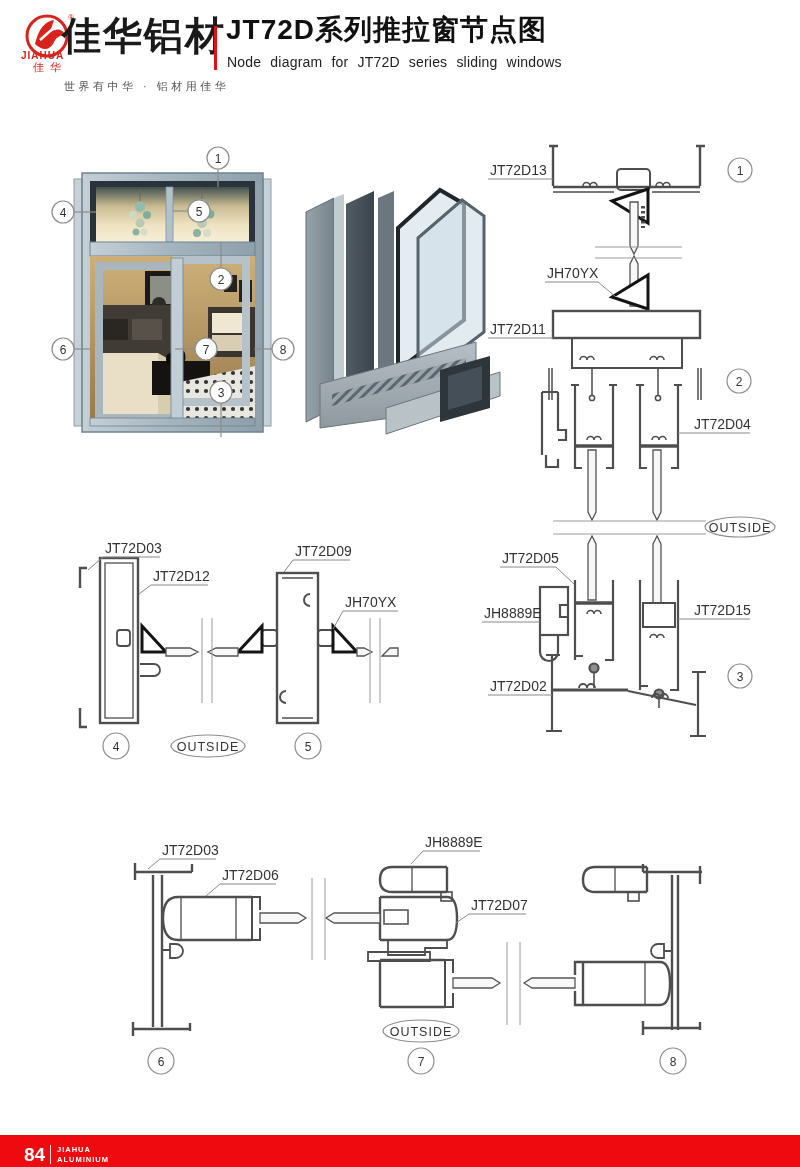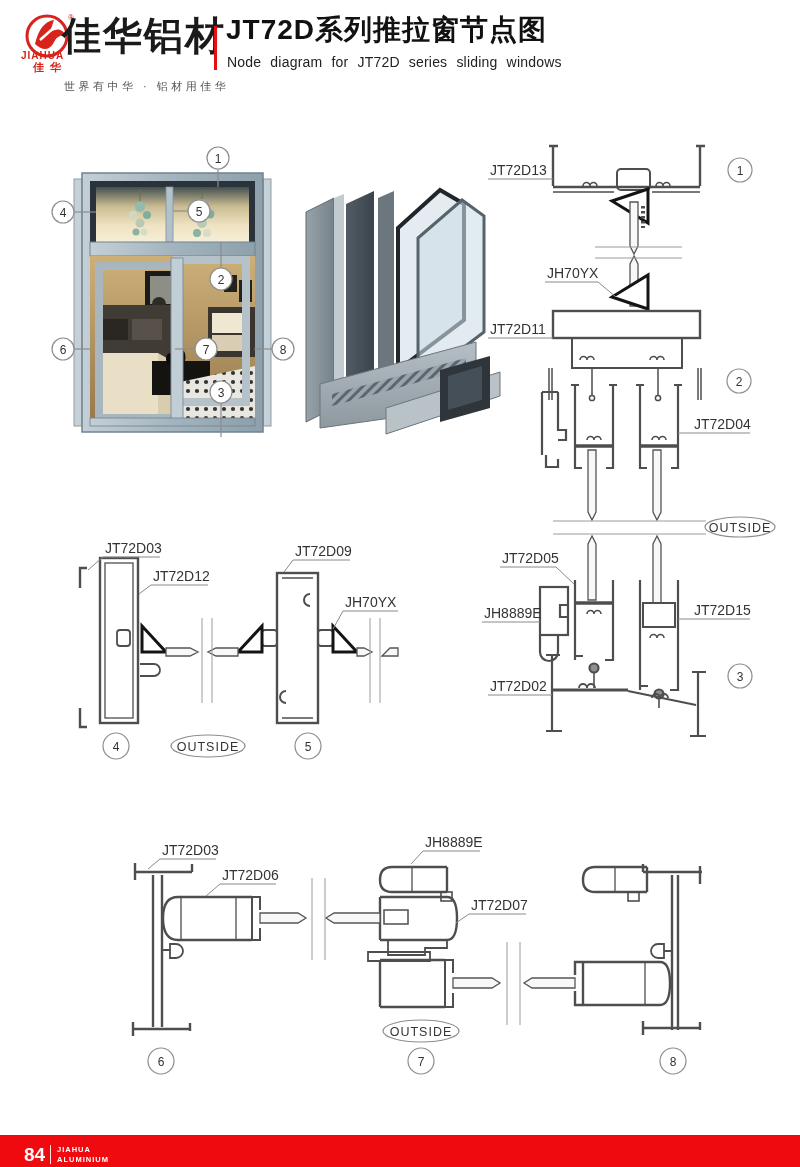--- a/index.html
+++ b/index.html
@@ -3,21 +3,21 @@
 <meta charset="utf-8">
 <style>
   html,body{margin:0;padding:0;background:#e9e9e9;}
   .page{position:relative;width:800px;height:1167px;background:#ffffff;overflow:hidden;
         font-family:"Liberation Sans","DejaVu Sans",sans-serif;}
   
   .hdr{position:absolute;left:0;top:0;width:800px;height:95px;}
   .logo-wrap{position:absolute;left:20px;top:10px;width:58px;height:62px;}
   .brand-en{position:absolute;left:21px;top:50px;color:#d8231c;font-weight:bold;
             font-size:10px;letter-spacing:1px;}
-  .brand-cn{position:absolute;left:33px;top:60px;color:#d8231c;font-weight:bold;
+  .brand-cn{position:absolute;left:33px;top:60px;color:#d8231c;font-weight:normal;
             font-size:11px;letter-spacing:6px;}
   .company{position:absolute;left:62px;top:16px;color:#1a1a1a;font-size:39px;
            font-weight:bold;letter-spacing:2px;line-height:1;}
   .tagline{position:absolute;left:64px;top:61px;color:#555;font-size:11px;
            letter-spacing:3.5px;margin-top:18px;}
   .red-divider{position:absolute;left:214px;top:26px;width:3px;height:44px;background:#e50e12;}
   .title-cn{position:absolute;left:226px;top:16px;color:#111;font-size:28px;
             font-weight:bold;letter-spacing:1px;line-height:1;}
   .title-en{position:absolute;left:227px;top:54px;color:#222;font-size:14px;
             word-spacing:5px;letter-spacing:.2px;}

